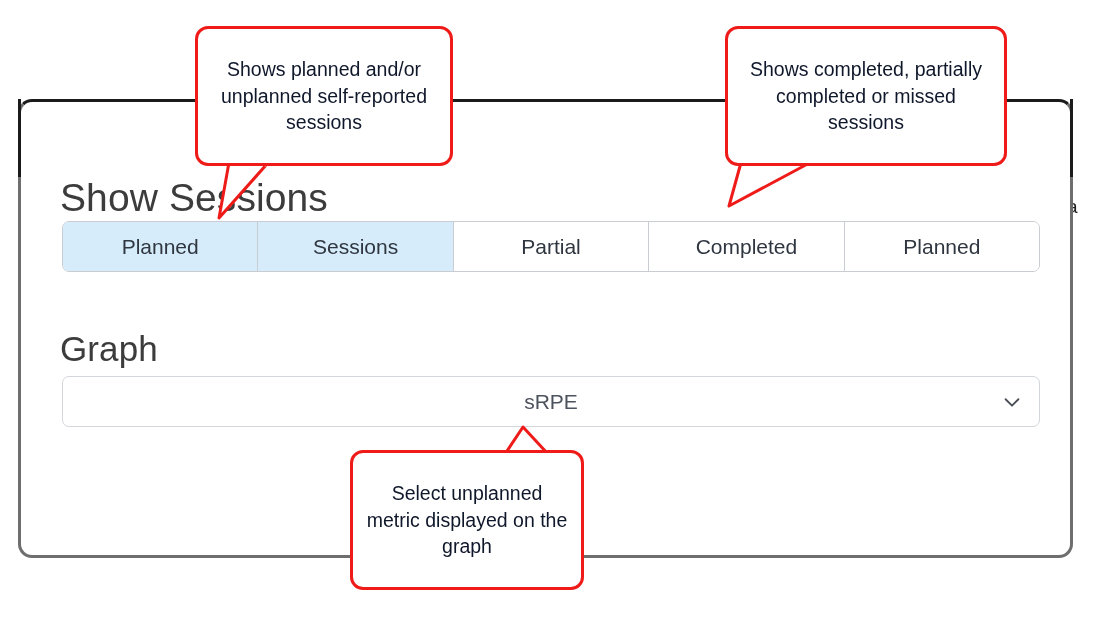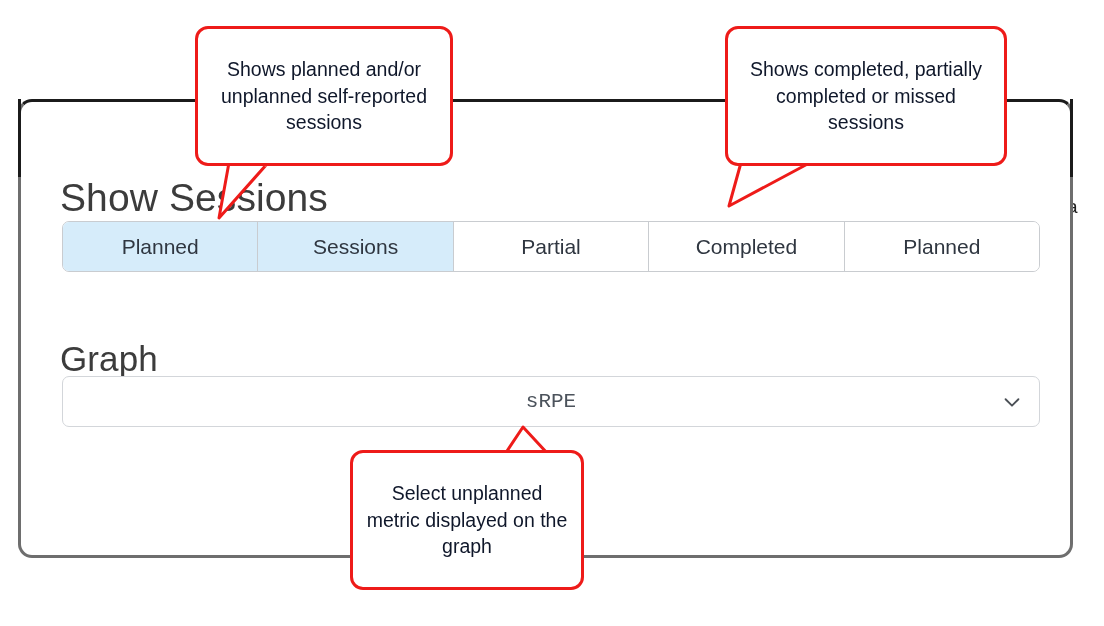--- a/index.html
+++ b/index.html
@@ -110,21 +110,20 @@
     width: 978px;
     height: 51px;
     box-sizing: border-box;
     border: 1px solid #d3d6da;
     border-radius: 7px;
     background: #ffffff;
     display: flex;
     align-items: center;
     justify-content: center;
     cursor: pointer;
-    font-family: Liberation Mono, monospace;
   }
   #graph-metric-value {
     font-size: 21px;
     color: #4c535c;
   }
   #graph-metric-chevron {
     position: absolute;
     right: 16px;
     top: 50%;
     transform: translateY(-50%);
@@ -162,21 +161,21 @@
   #callout-completed .callout-box { left: 0;   top: 0;   width: 282px; height: 140px; margin-left: 25px; }
   #callout-metric .callout-box    { left: 0;   top: 25px; width: 234px; height: 140px; }
 </style>
 </head>
 <body>
 
 <div id="app-card">
 
   <h1 class="section-heading" id="heading-show-sessions" style="left:39px; top:48px;">Show Sessions</h1>
 
-  <h2 class="section-heading" id="heading-graph" style="left:39px; top:208px;">Graph</h2>
+  <h2 class="section-heading" id="heading-graph" style="left:39px; top:198px;">Graph</h2>
 
   <div id="session-filter-group" style="left:41px; top:119px;">
     <button class="filter-btn is-active">Planned</button>
     <button class="filter-btn is-active">Sessions</button>
     <button class="filter-btn">Partial</button>
     <button class="filter-btn">Completed</button>
     <button class="filter-btn">Planned</button>
   </div>
 
   <div id="graph-metric-select" style="left:41px; top:274px;">

